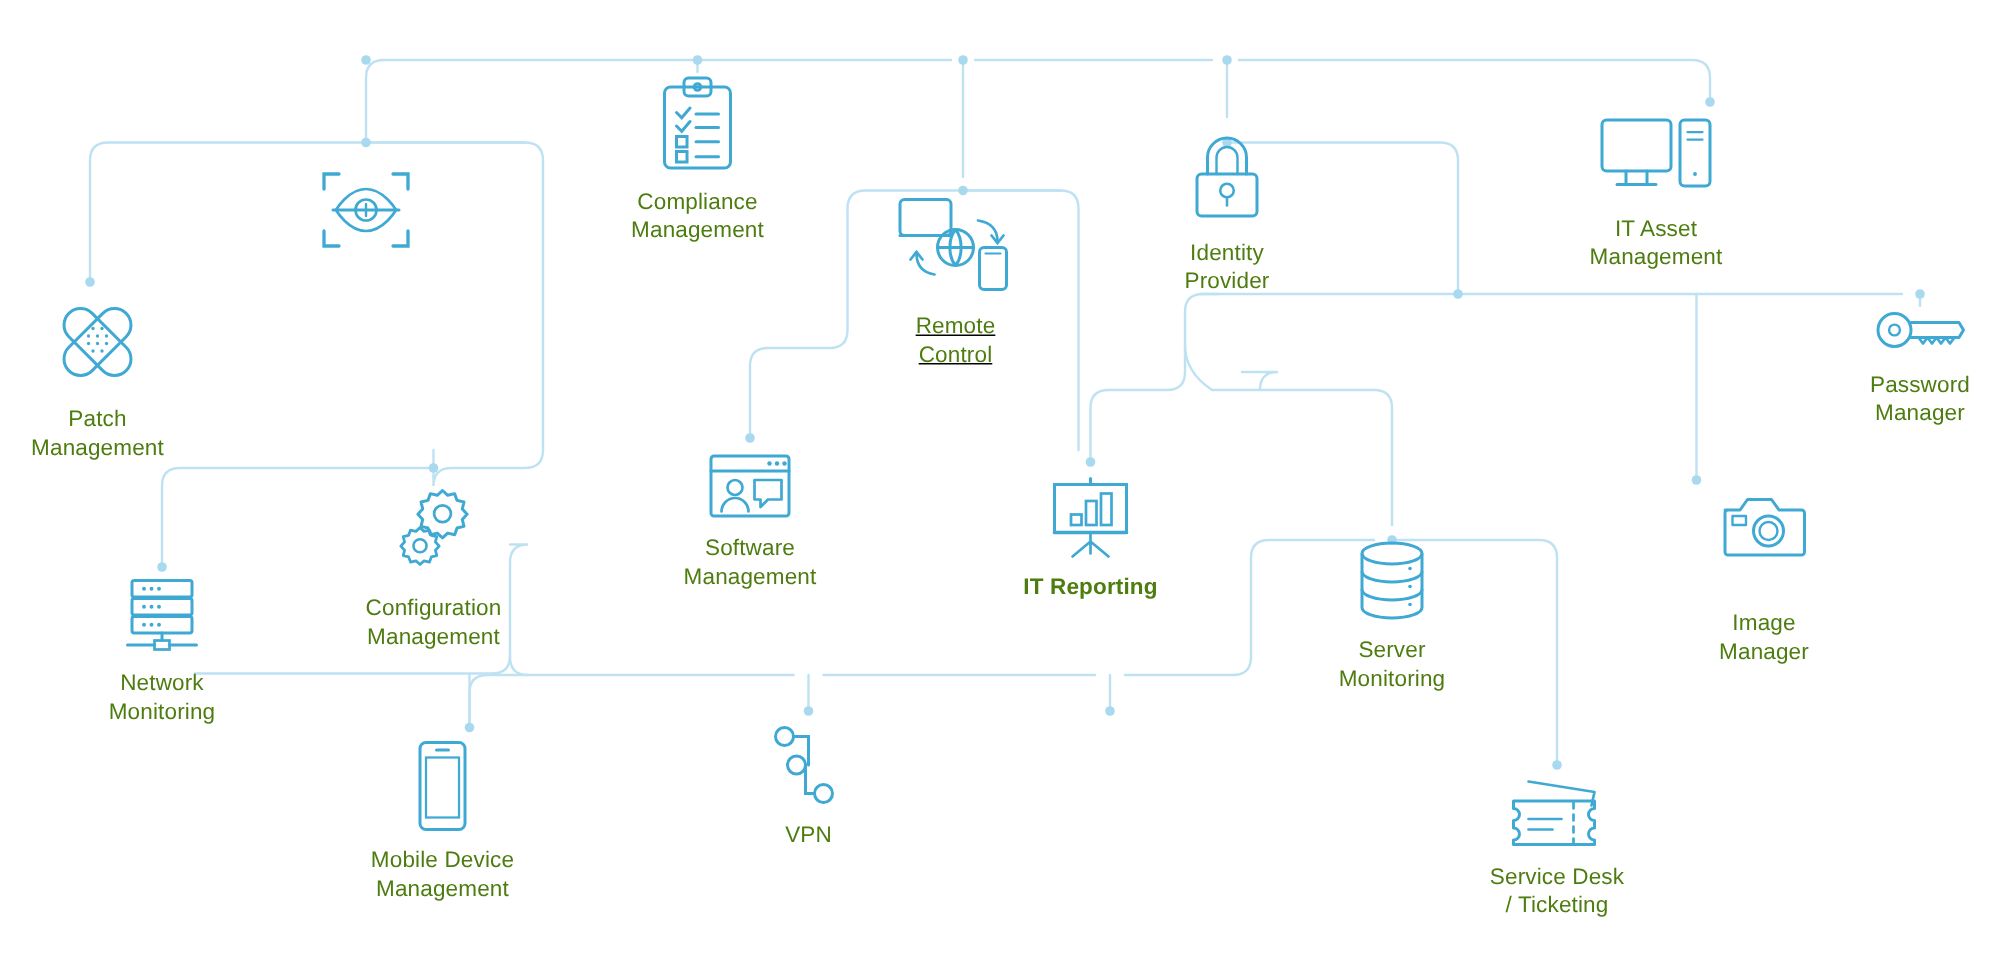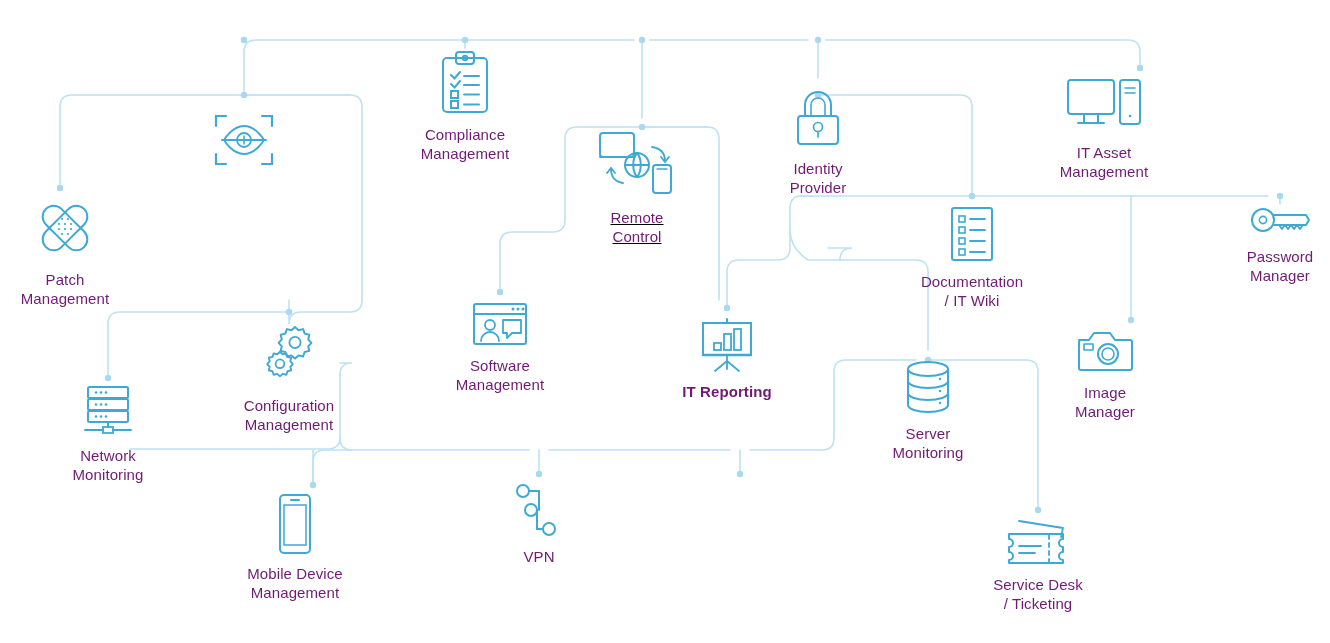--- a/index.html
+++ b/index.html
@@ -36,21 +36,21 @@
     align-items: center;
   }
   .node .icon-wrap {
     display: block;
     line-height: 0;
   }
   .node .label {
     margin-top: 9px;
     font-size: 15px;
     line-height: 19px;
-    color: #701a75;
+    color: #4d7c0f;
     letter-spacing: 0.1px;
     white-space: pre-line;
     font-family: "Liberation Sans", "DejaVu Sans", sans-serif;
   }
   svg { display: block; }
 </style>
 </head>
 <body>
 
 <div id="canvas">
@@ -240,37 +240,20 @@
         <path d="M18 38 v8 M32 38 v8 M12 47 h26"></path>
         <rect x="54" y="4" width="20" height="44" rx="3"></rect>
         <path d="M59 12 h10 M59 17 h10" stroke-width="1.5"></path>
         <circle cx="64" cy="40" r="1.3" fill="#3fa9d4" stroke="none"></circle>
       </svg>
     </span>
     <span class="label">IT Asset
 Management</span>
   </div>
 
-  <div class="node" style="left:972px; top:205px;">
-    <span class="icon-wrap">
-      <svg width="46" height="58" viewBox="0 0 46 58" stroke="#3fa9d4" stroke-width="2" fill="none" stroke-linecap="round">
-        <rect x="3" y="3" width="40" height="52" rx="2"></rect>
-        <rect x="10" y="11" width="6" height="6" stroke-width="1.6"></rect>
-          <path d="M21 14 h15" stroke-width="1.8"></path>
-        <rect x="10" y="22" width="6" height="6" stroke-width="1.6"></rect>
-          <path d="M21 25 h15" stroke-width="1.8"></path>
-        <rect x="10" y="33" width="6" height="6" stroke-width="1.6"></rect>
-          <path d="M21 36 h15" stroke-width="1.8"></path>
-        <rect x="10" y="44" width="6" height="6" stroke-width="1.6"></rect>
-          <path d="M21 47 h15" stroke-width="1.8"></path>
-      </svg>
-    </span>
-    <span class="label">Documentation
-/ IT Wiki</span>
-  </div>
 
   <div class="node" style="left:1280px; top:204px;">
     <span class="icon-wrap">
       <svg width="62" height="34" viewBox="0 0 62 34" stroke="#3fa9d4" stroke-width="2" fill="none" stroke-linecap="round" stroke-linejoin="round">
         <circle cx="14" cy="16" r="11"></circle>
         <circle cx="14" cy="16" r="3.6" stroke-width="1.6"></circle>
         <path d="M25 11 H57 L60 16 L57 21 H25"></path>
         <path d="M30 21 l3 4 l3 -4 l3 4 l3 -4 l3 4 l3 -4 l3 4 l3 -4" stroke-width="1.8"></path>
       </svg>
     </span>
@@ -340,21 +323,21 @@
           <circle cx="36" cy="20" r="1.2"></circle>
             <circle cx="36" cy="32" r="1.2"></circle>
             <circle cx="36" cy="44" r="1.2"></circle>
         </g>
       </svg>
     </span>
     <span class="label">Server
 Monitoring</span>
   </div>
 
-  <div class="node" style="left:1105px; top:328px;">
+  <div class="node" style="left:1176px; top:328px;gap:23px;">
     <span class="icon-wrap">
       <svg width="58" height="46" viewBox="0 0 58 46" stroke="#3fa9d4" stroke-width="2" fill="none" stroke-linejoin="round">
         <path d="M3 12 h10 l5 -7 h16 l5 7 h15 a2 2 0 0 1 2 2 v26 a2 2 0 0 1 -2 2 H5 a2 2 0 0 1 -2 -2 V14 a2 2 0 0 1 2 -2 Z"></path>
         <circle cx="32" cy="26" r="10"></circle>
         <circle cx="32" cy="26" r="6" stroke-width="1.6"></circle>
         <rect x="8" y="16" width="9" height="6" stroke-width="1.6"></rect>
       </svg>
     </span>
     <span class="label">Image
 Manager</span>

